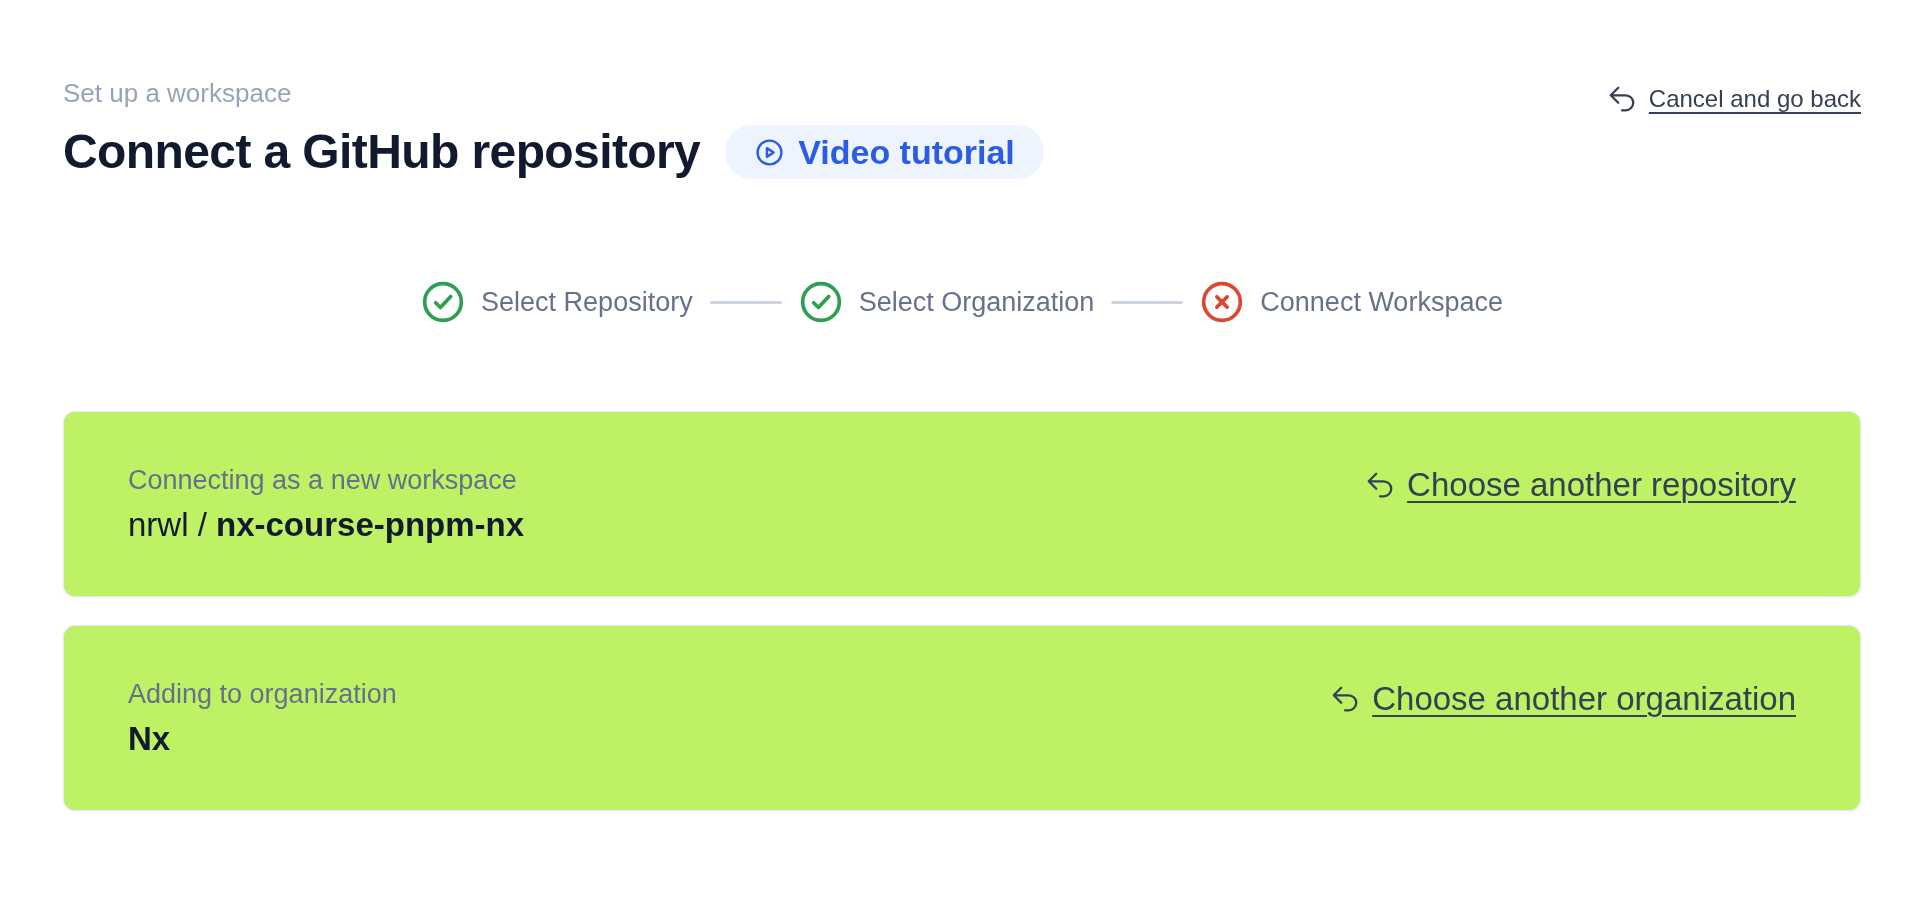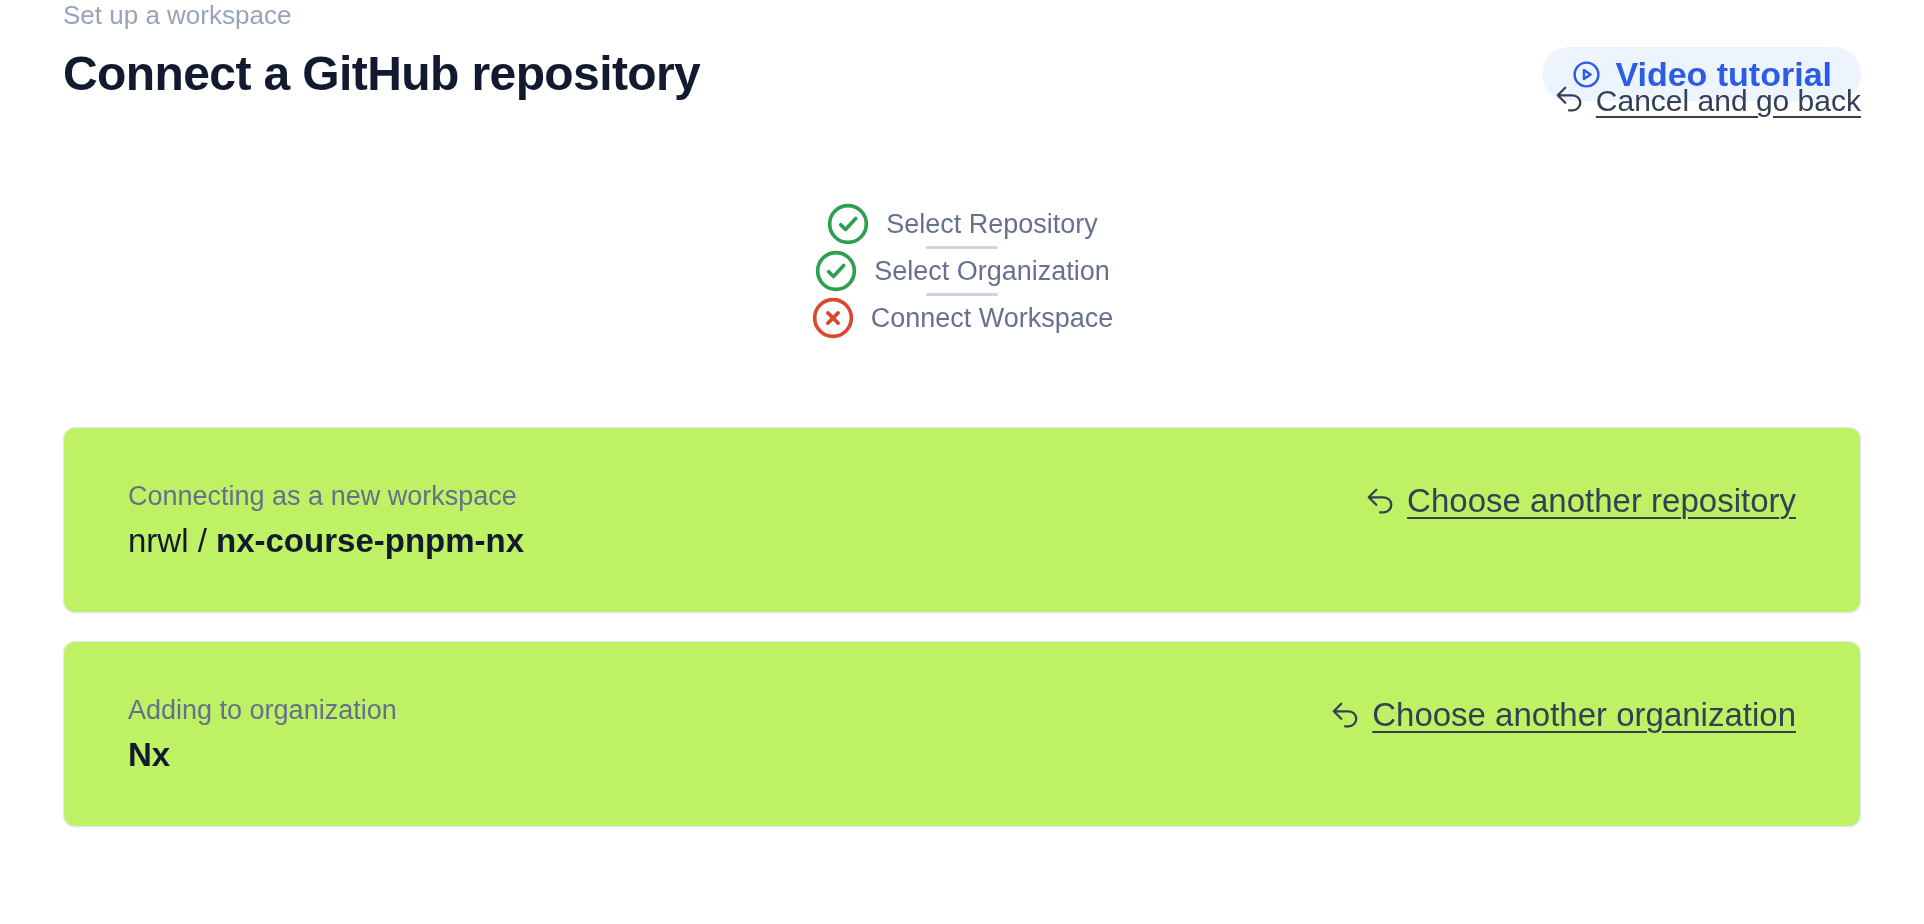--- a/index.html
+++ b/index.html
@@ -7,31 +7,31 @@
     width: 1924px; height: 924px;
     background: #ffffff;
     font-family: "Liberation Sans", sans-serif;
     color: #0f172a;
     overflow: hidden;
   }
   .page { position: relative; width: 1924px; height: 924px; padding: 0 63px; }
 
   
   .eyebrow {
+    padding-top: 78px;
     font-size: 26px;
     line-height: 30px;
     color: #97a3b6;
     font-weight: 400;
   }
   .title-row {
     margin-top: 16px;
     display: flex;
     align-items: center;
-    gap: 36px;
-    justify-content: space-between;
+    gap: 25px;
   }
   .page-title {
     font-size: 48px;
     line-height: 56px;
     font-weight: 700;
     letter-spacing: -0.6px;
     color: #111a2e;
   }
   .video-pill {
     display: inline-flex;
@@ -48,41 +48,41 @@
     font-weight: 700;
     font-family: "Liberation Sans", sans-serif;
   }
   .video-pill svg { display: block; }
 
   .cancel-link {
     position: absolute;
     top: 84px;
     right: 63px;
     display: inline-flex;
+    align-items: center;
     gap: 12px;
-    font-size: 30px;
+    font-size: 24px;
     color: #344054;
     text-decoration: none;
     cursor: pointer;
   }
   .cancel-link .link-text,
   .card-link .link-text {
     text-decoration: underline;
     text-underline-offset: 5px;
     text-decoration-thickness: 1.5px;
   }
   .cancel-link svg, .card-link svg { display: block; flex: 0 0 auto; }
 
   
   .stepper {
     margin-top: 100px;
     display: flex;
     align-items: center;
     justify-content: center;
-    flex-direction: column;
   }
   .step {
     display: flex;
     align-items: center;
     gap: 16px;
   }
   .step-icon { width: 44px; height: 44px; display: block; }
   .step-label {
     font-size: 27px;
     font-weight: 500;

